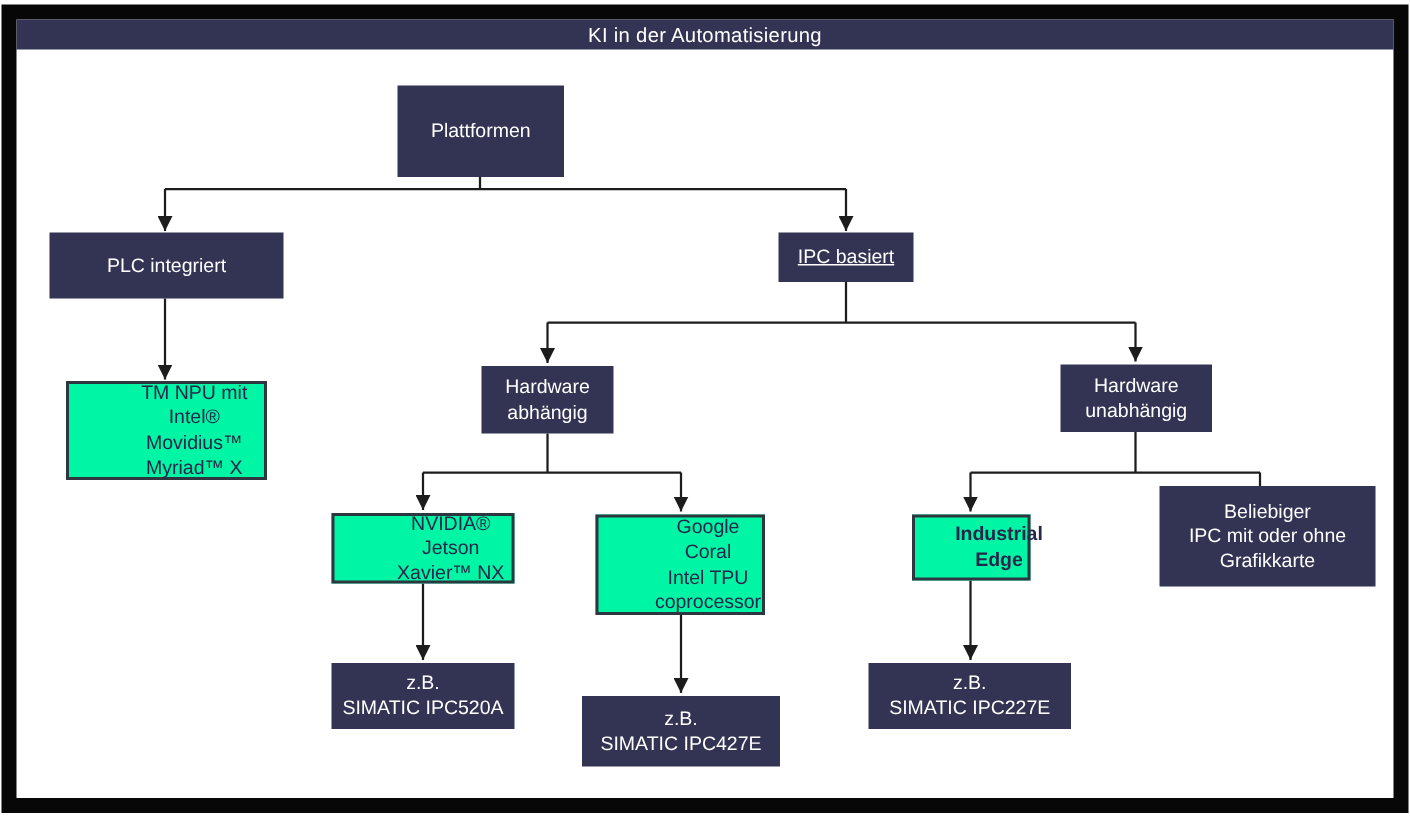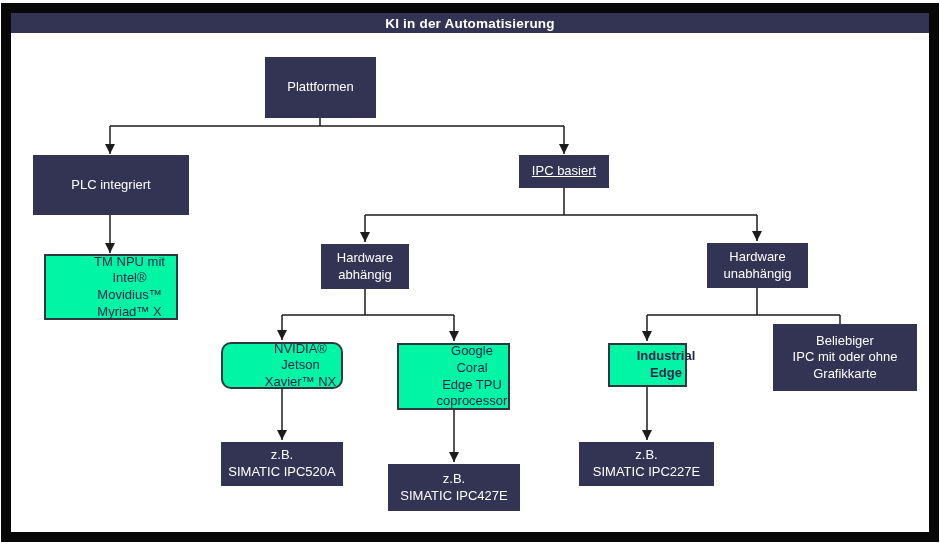--- a/index.html
+++ b/index.html
@@ -29,21 +29,21 @@
     right: 0;
     height: 20px;
     background: var(--dark-box, #333354);
     display: flex;
     align-items: center;
     justify-content: center;
   }
   .titlebar span {
     color: #ffffff;
     font-size: 13.5px;
-    font-weight: bold;
+    font-weight: normal;
     letter-spacing: 0.2px;
   }
   .connectors {
     position: absolute;
     left: 0;
     top: 0;
     width: 940px;
     height: 544px;
     pointer-events: none;
   }
@@ -118,39 +118,39 @@
   <g>
     <path d="M454,410 V462" marker-end="url(#arrow)"></path>
   </g>
   <g>
     <path d="M647,387 V440" marker-end="url(#arrow)"></path>
   </g>
 </svg>
 
 <div class="node dark" style="left:265px; top:57px; width:111px; height:61px;">Plattformen</div>
 
-<div class="node dark" style="left:33px; top:155px; width:156px; height:60px;">PLC integriert</div>
+<div class="node dark" style="left:33px; top:155px; width:156px; height:44px;">PLC integriert</div>
 
 <div class="node dark" style="left:519px; top:155px; width:90px; height:33px;text-decoration:underline;">IPC basiert</div>
 
 <div class="node green" style="left:44px; top:254px; width:134px; height:66px;">TM NPU mit
 Intel® Movidius™
 Myriad™ X</div>
 
 <div class="node dark" style="left:321px; top:244px; width:88px; height:45px;">Hardware
 abhängig</div>
 
 <div class="node dark" style="left:707px; top:243px; width:101px; height:45px;">Hardware
 unabhängig</div>
 
-<div class="node green" style="left:221px; top:342px; width:122px; height:47px;border-radius:10px;">NVIDIA® Jetson
+<div class="node green" style="left:221px; top:342px; width:122px; height:47px;">NVIDIA® Jetson
 Xavier™ NX</div>
 
 <div class="node green" style="left:397px; top:343px; width:113px; height:67px;">Google Coral
-Edge TPU
+Intel TPU
 coprocessor</div>
 
 <div class="node green" style="left:608px; top:343px; width:79px; height:44px;font-weight:bold;">Industrial
 Edge</div>
 
 <div class="node dark" style="left:773px; top:324px; width:144px; height:67px;">Beliebiger
 IPC mit oder ohne
 Grafikkarte</div>
 
 <div class="node dark" style="left:221px; top:442px; width:122px; height:44px;">z.B.

